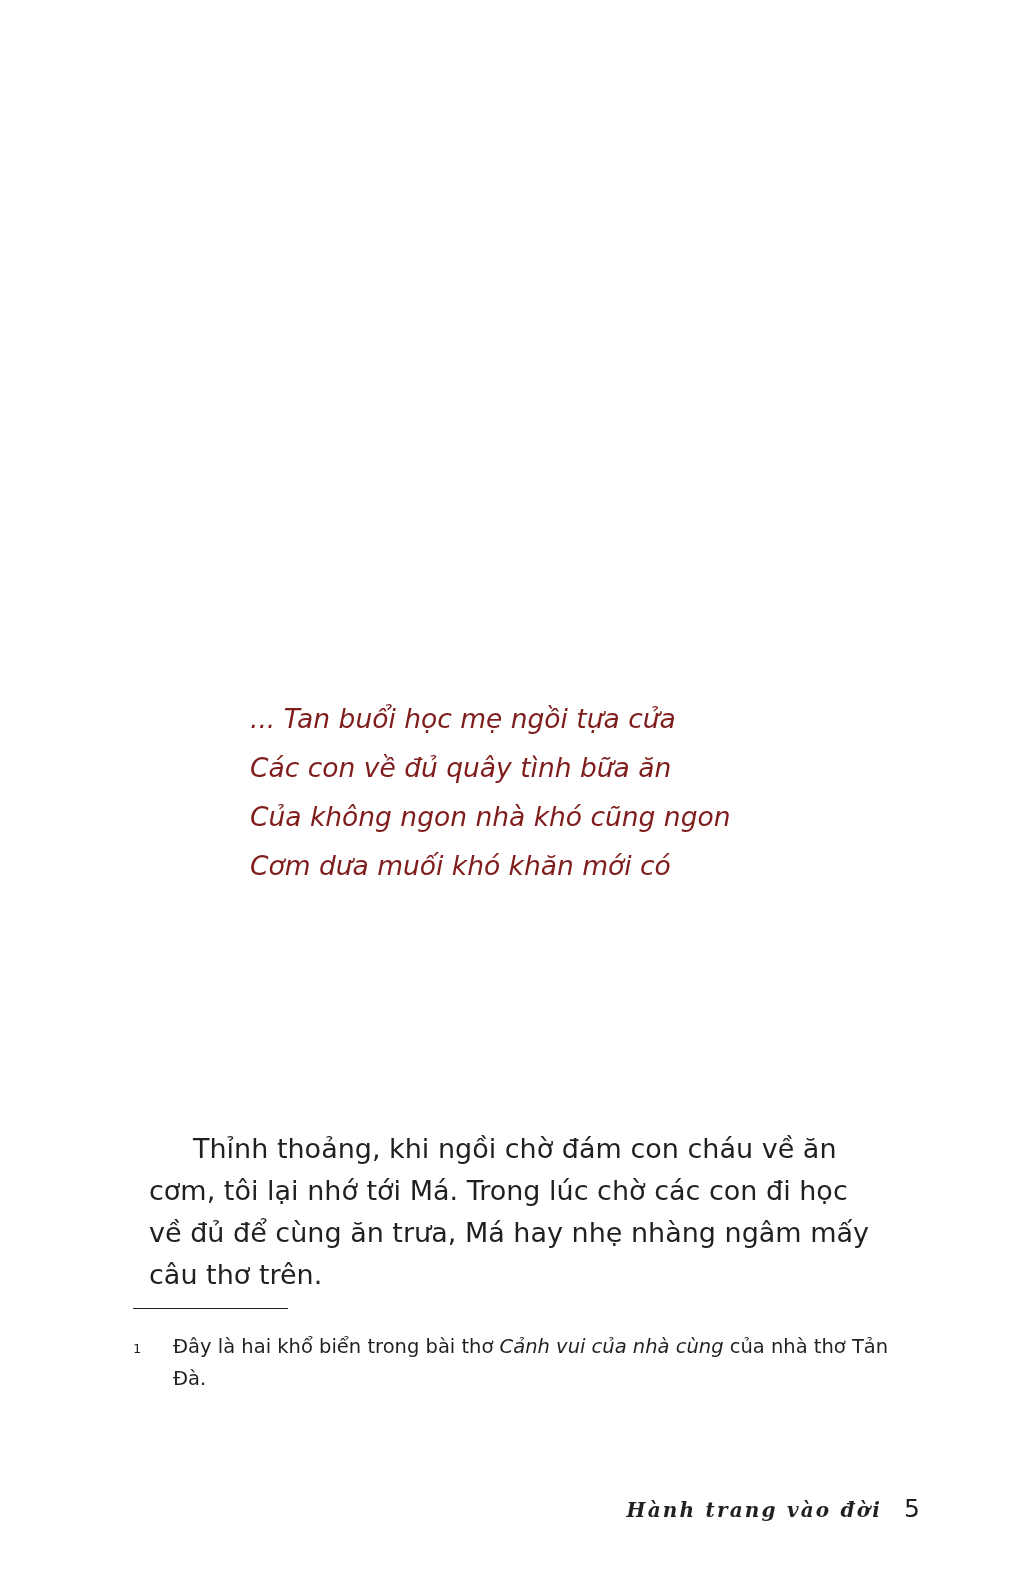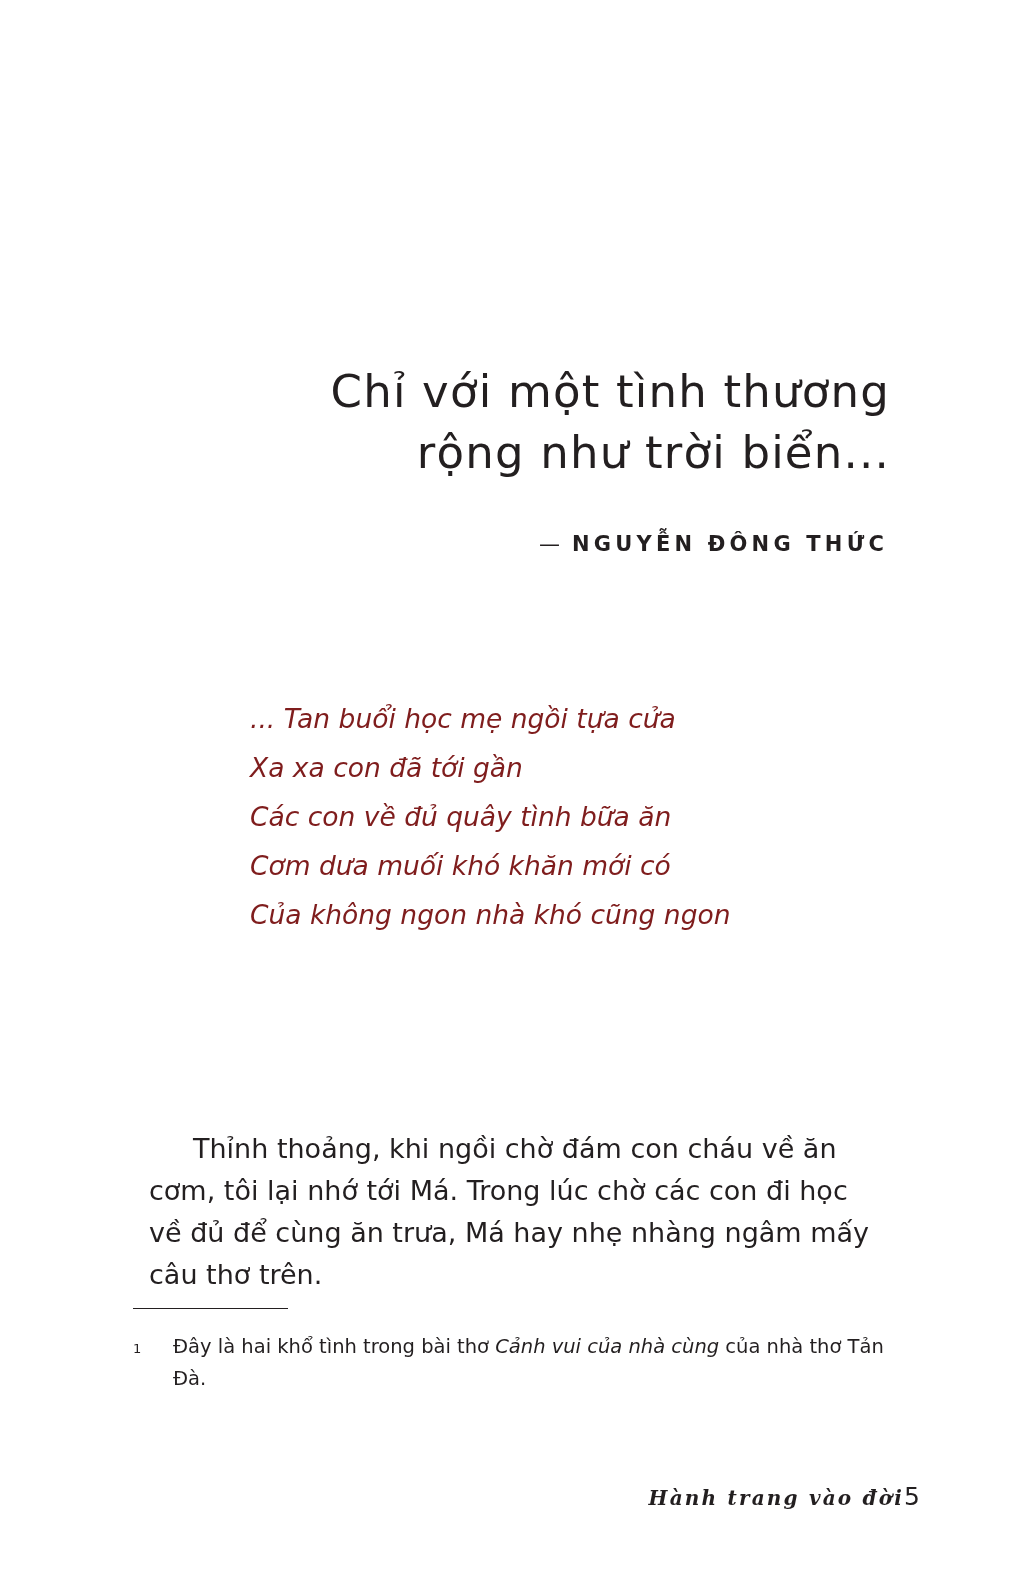--- a/index.html
+++ b/index.html
@@ -126,24 +126,25 @@
   .footnote-text {
     flex: 1;
   }
   .footnote-text i {
     font-style: italic;
   }
 
   
   .footer {
     position: absolute;
-    bottom: 64px;
+    bottom: 52px;
     right: 104px;
     display: flex;
     align-items: baseline;
+    gap: 22px;
   }
   .footer-book {
     font-family: "DejaVu Serif", serif;
     font-style: italic;
     font-weight: 700;
     font-size: 20px;
     letter-spacing: 2.2px;
     color: #231f20;
   }
   .footer-page {
@@ -151,45 +152,37 @@
     font-size: 25px;
     font-weight: 400;
     color: #231f20;
   }
 </style>
 </head>
 <body>
 
 <div class="page">
 
-  <div class="title-block">
-    <h1 class="chapter-title">Chỉ với một tình thương
-rộng như trời biển...</h1>
-    <div class="author-line">
-      <span class="author-dash">—</span><span>NGUYỄN ĐÔNG THỨC</span>
-    </div>
-  </div>
 
   <div class="poem">
     <div class="poem-line">... Tan buổi học mẹ ngồi tựa cửa</div>
-    <div class="poem-line">Xa xa con đã tới gần</div>
     <div class="poem-line">Các con về đủ quây tình bữa ăn</div>
+    <div class="poem-line">Của không ngon nhà khó cũng ngon</div>
     <div class="poem-line">Cơm dưa muối khó khăn mới có</div>
-    <div class="poem-line">Của không ngon nhà khó cũng ngon</div>
   </div>
 
   <div class="body-text">
     <p class="body-par">Thỉnh thoảng, khi ngồi chờ đám con cháu về ăn cơm, tôi lại nhớ tới Má. Trong lúc chờ các con đi học về đủ để cùng ăn trưa, Má hay nhẹ nhàng ngâm mấy câu thơ trên.</p>
   </div>
 
   <div class="footnote">
     <div class="footnote-rule"></div>
     <div class="footnote-body">
       <div class="footnote-marker">1</div>
-      <div class="footnote-text"><span>Đây là hai khổ tình trong bài thơ </span><i>Cảnh vui của nhà cùng</i><span> của nhà thơ Tản Đà.</span></div>
+      <div class="footnote-text"><span>Đây là hai khổ biển trong bài thơ </span><i>Cảnh vui của nhà cùng</i><span> của nhà thơ Tản Đà.</span></div>
     </div>
   </div>
 
   <div class="footer">
     <span class="footer-book">Hành trang vào đời</span>
     <span class="footer-page">5</span>
   </div>
 
 </div>
 

